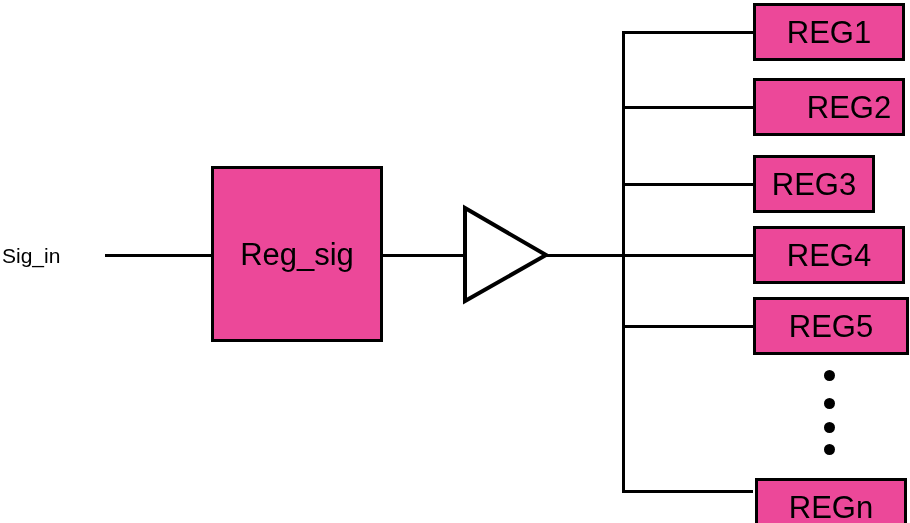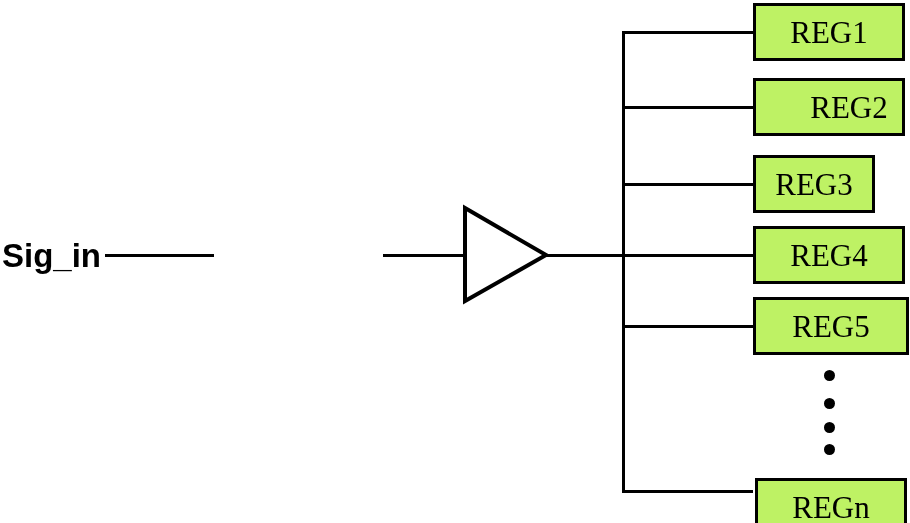--- a/index.html
+++ b/index.html
@@ -10,35 +10,33 @@
     background: #ffffff;
     font-family: "Liberation Sans", sans-serif;
     color: #000000;
     overflow: hidden;
   }
   .wire { position: absolute; background: #000000; }
   .block {
     position: absolute;
     border: 3px solid #000000;
     box-sizing: border-box;
-    background: #bef264;
+    background: #ec4899;
     display: flex;
     align-items: center;
     justify-content: center;
-    font-family: Liberation Serif, serif;
   }
   .blk-label { font-size: 31px; line-height: 1; white-space: nowrap; }
   .free-label {
     position: absolute;
     display: flex;
     align-items: center;
-    font-size: 33px;
+    font-size: 21px;
     line-height: 1;
     white-space: nowrap;
-    font-weight: bold;
   }
   .dot {
     position: absolute;
     width: 11px;
     height: 11px;
     border-radius: 50%;
     background: #000000;
   }
   .buffer-svg { position: absolute; }
 </style>
@@ -46,20 +44,23 @@
 <body>
 
 <div class="canvas">
 
   <div class="free-label" style="left:2px;top:238px;height:34px;">Sig_in</div>
 
   <div class="wire" style="left:105px;top:254px;width:109px;height:3px;"></div>
   <div class="wire" style="left:383px;top:254px;width:82px;height:3px;"></div>
   <div class="wire" style="left:544px;top:254px;width:80px;height:3px;"></div>
 
+  <div class="block" style="left:211px;top:166px;width:172px;height:176px;">
+    <span class="blk-label">Reg_sig</span>
+  </div>
 
   <svg class="buffer-svg" style="left:461px;top:203px;" width="92" height="104" viewBox="0 0 92 104">
     <path d="M4 5 L4 98 L85 52 Z" fill="#ffffff" stroke="#000000" stroke-width="4" stroke-linejoin="miter"></path>
   </svg>
 
   <div class="wire" style="left:622px;top:31px;width:3px;height:462px;"></div>
 
   <div class="wire" style="left:622px;top:31px;width:131px;height:3px;"></div>
   <div class="wire" style="left:622px;top:106px;width:131px;height:3px;"></div>
   <div class="wire" style="left:622px;top:183px;width:131px;height:3px;"></div>

